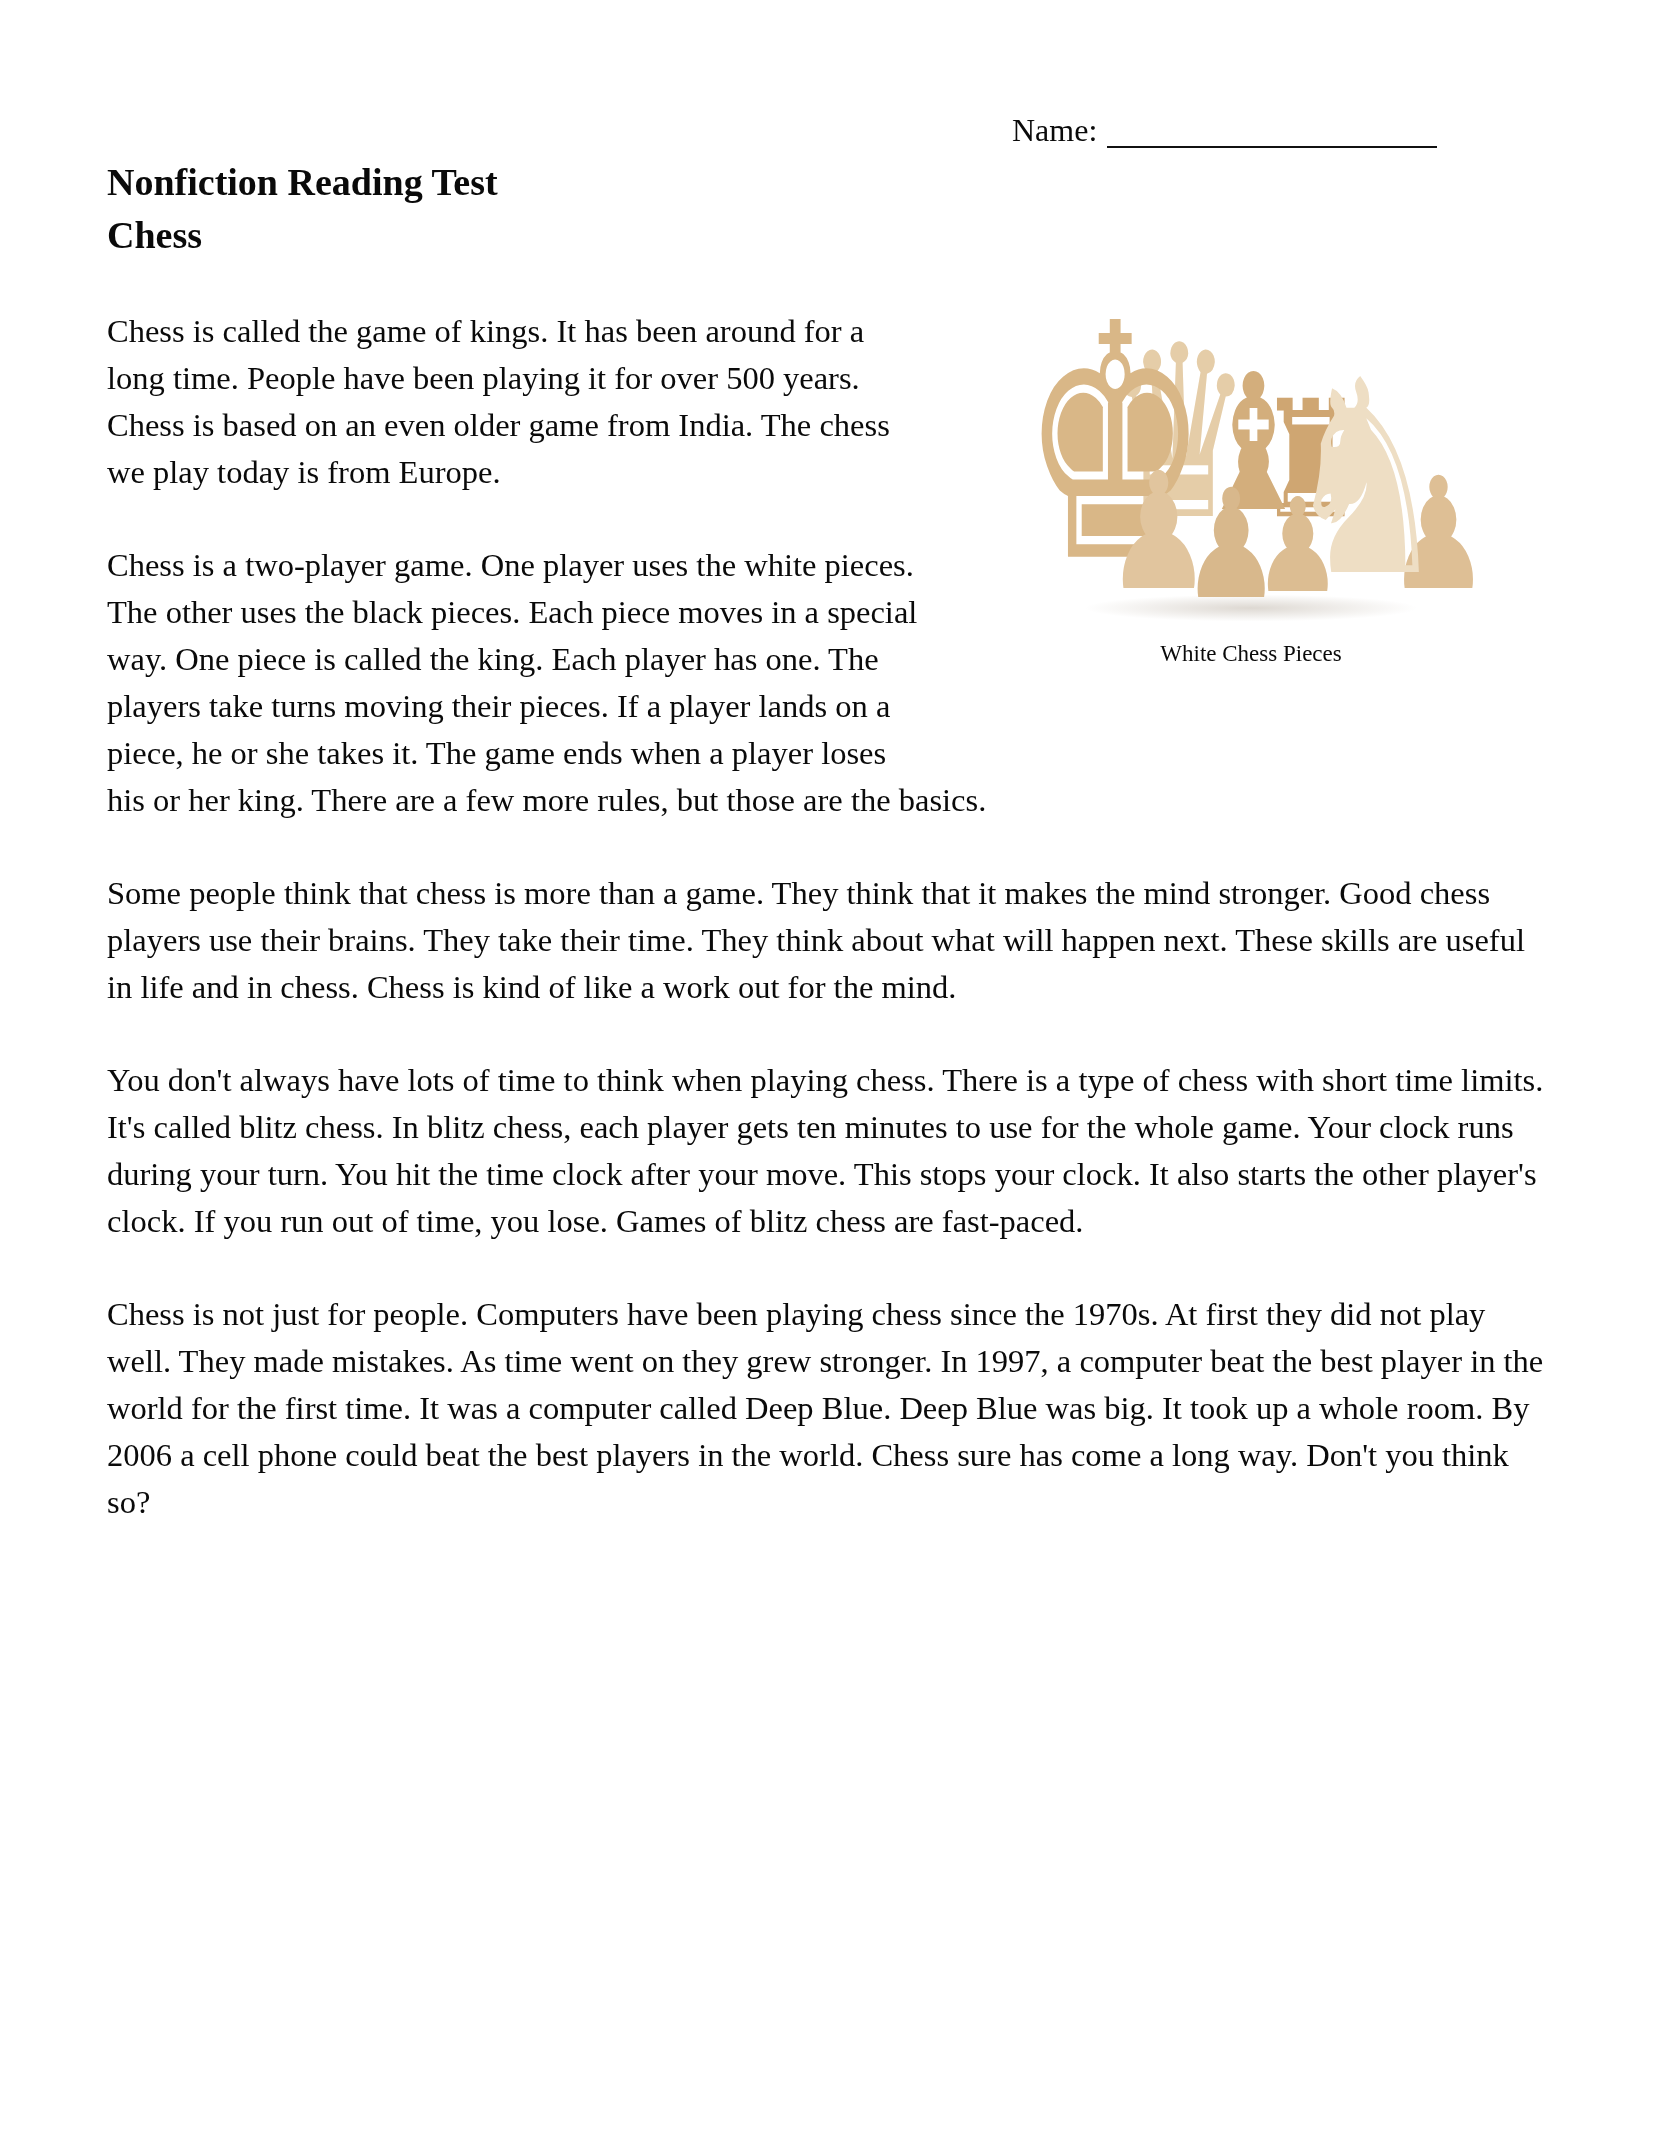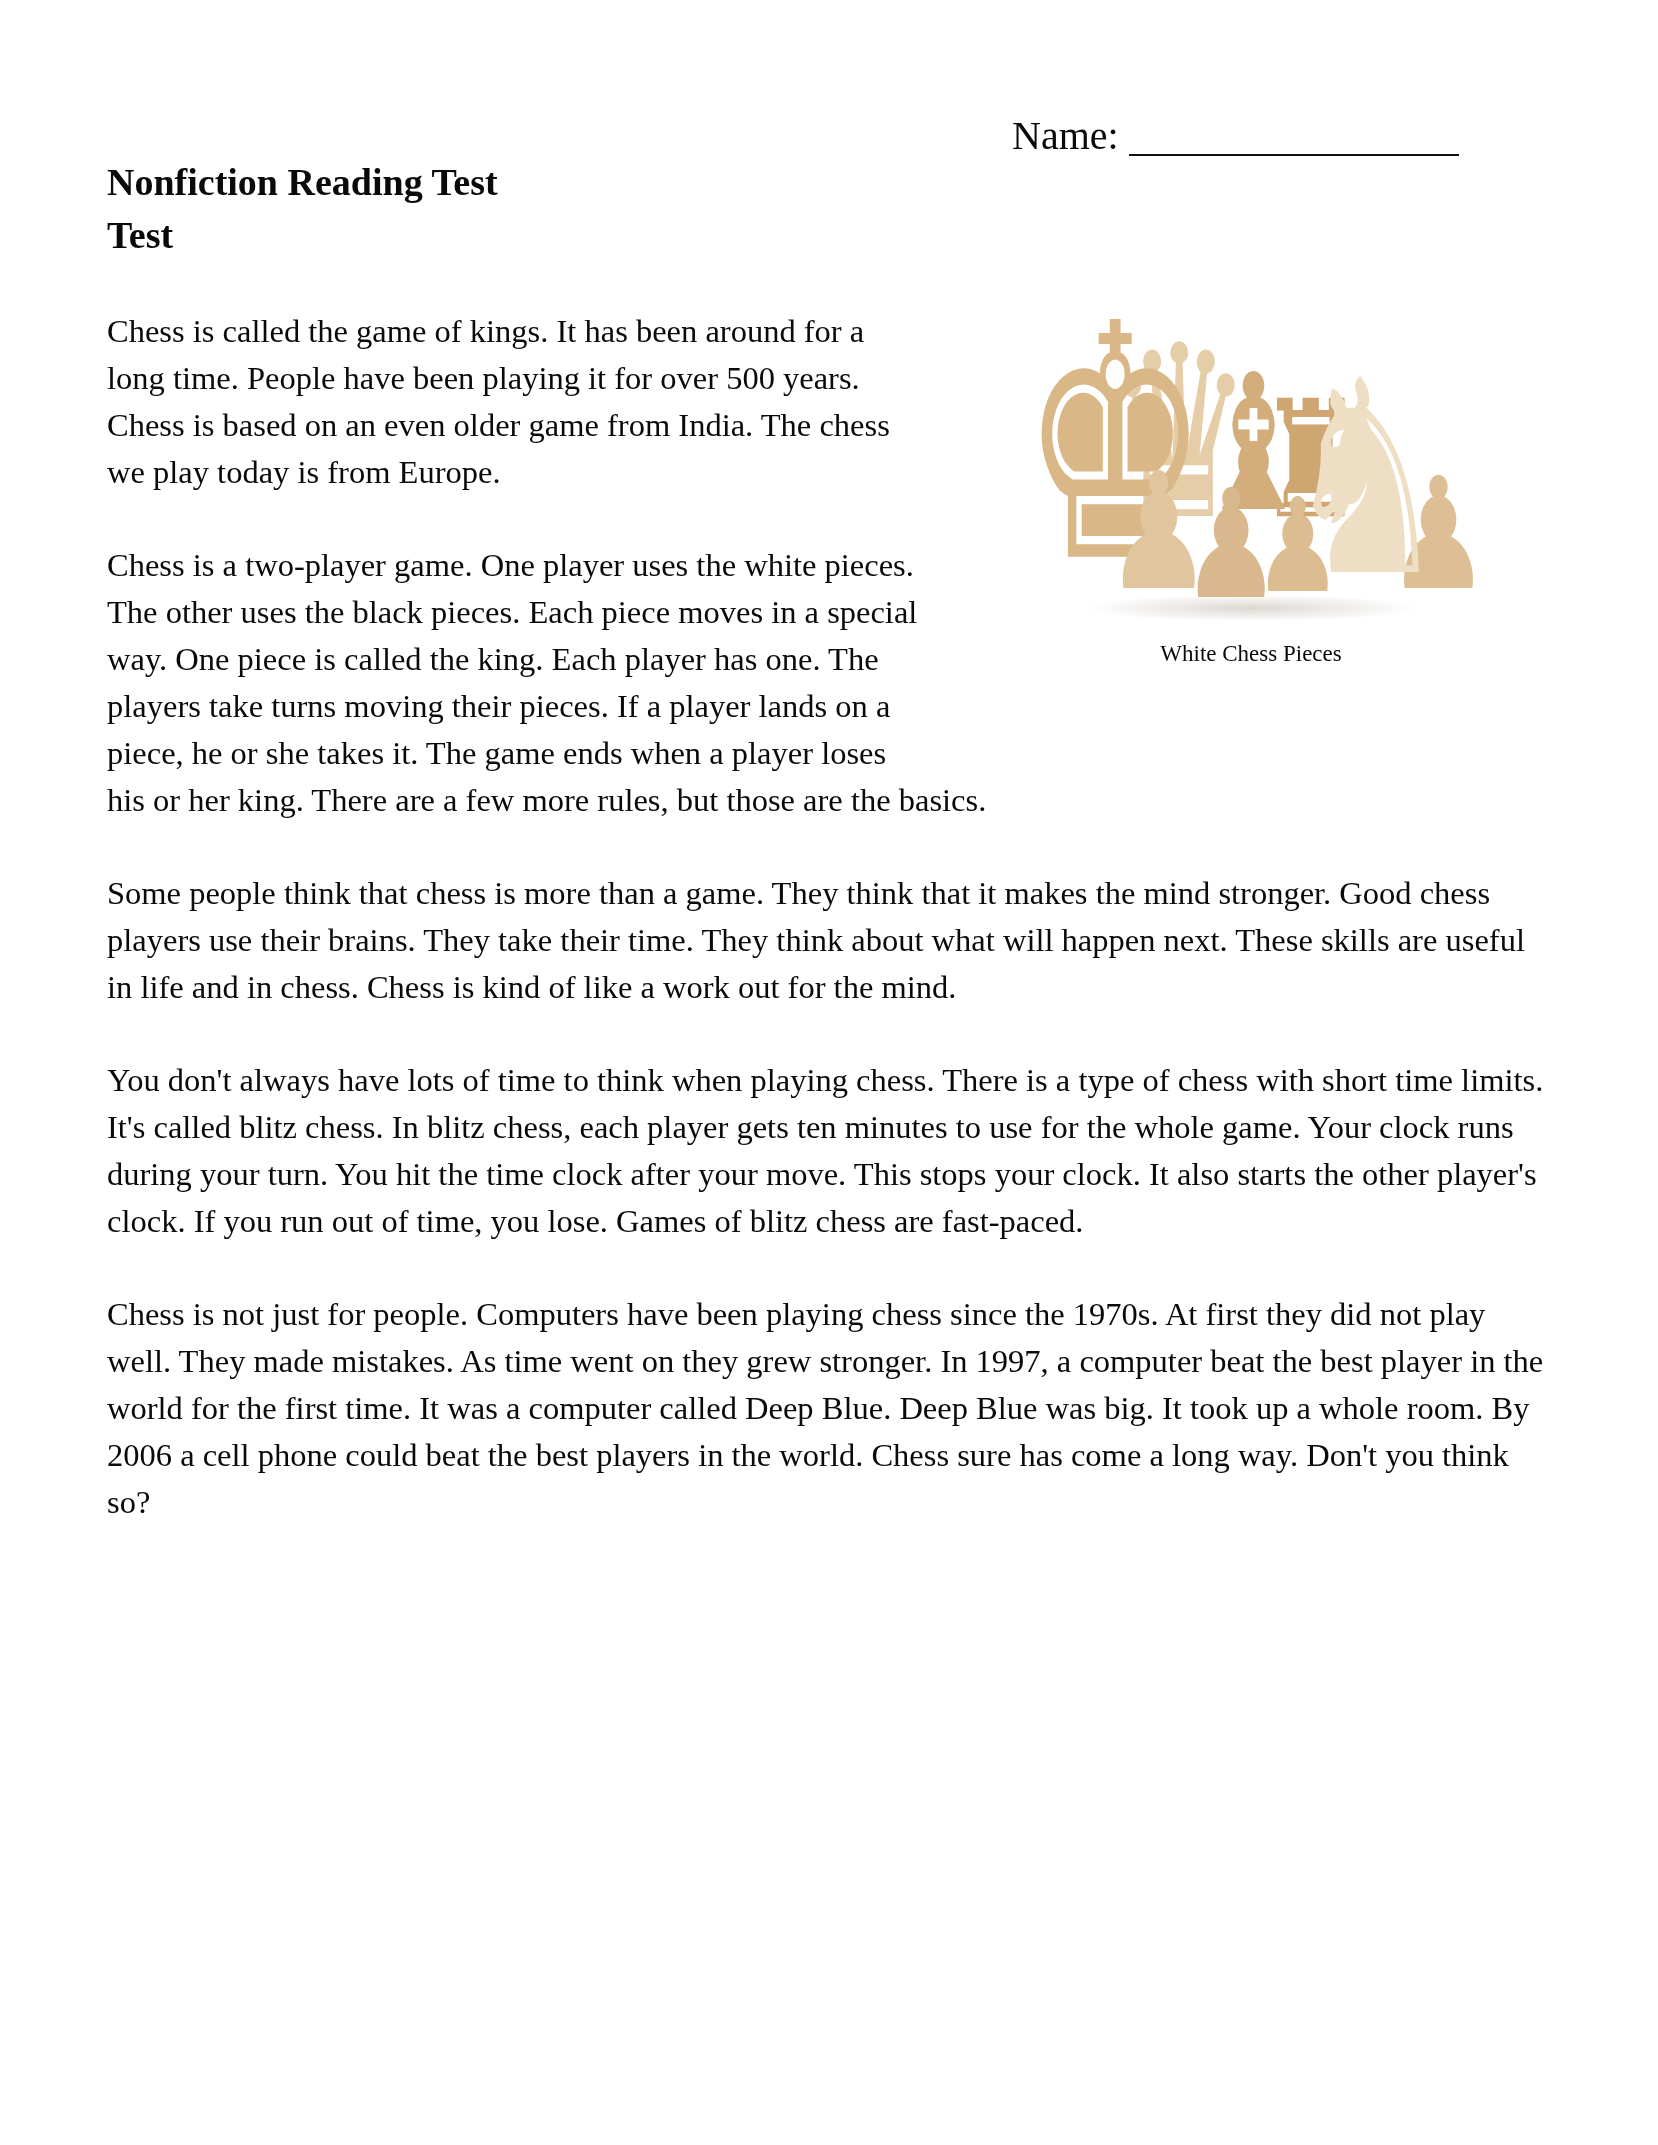--- a/index.html
+++ b/index.html
@@ -18,21 +18,21 @@
     box-sizing: border-box;
     padding: 156px 107px 0 107px;
     font-family: "Liberation Serif", "DejaVu Serif", serif;
   }
 
   
   .name-row {
     position: absolute;
     left: 1012px;
     top: 112px;
-    font-size: 40px;
+    font-size: 32px;
     white-space: nowrap;
   }
   .name-line {
     display: inline-block;
     width: 330px;
     margin-left: 10px;
     margin-bottom: -7px;
     border-bottom: 2px solid #111;
   }
 
@@ -110,21 +110,21 @@
 <body>
 
 <div class="page">
 
   <div class="name-row">
     <span>Name:</span><span class="name-line"></span>
   </div>
 
   <div class="title-block">
     <div class="title-line">Nonfiction Reading Test</div>
-    <div class="title-line">Test</div>
+    <div class="title-line">Chess</div>
   </div>
 
   <div class="content">
 
 
     <figure class="chess-figure">
       <div class="pieces">
         <span class="piece pc-king">♚</span>
         <span class="piece pc-queen">♛</span>
         <span class="piece pc-bishop">♝</span>

